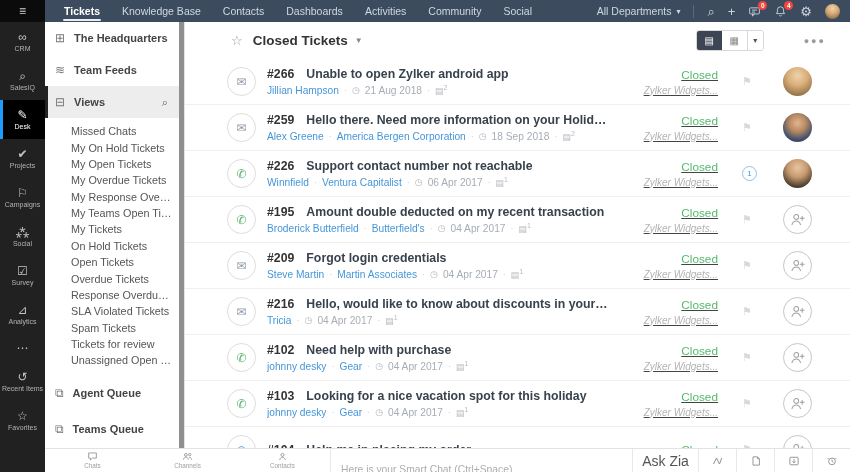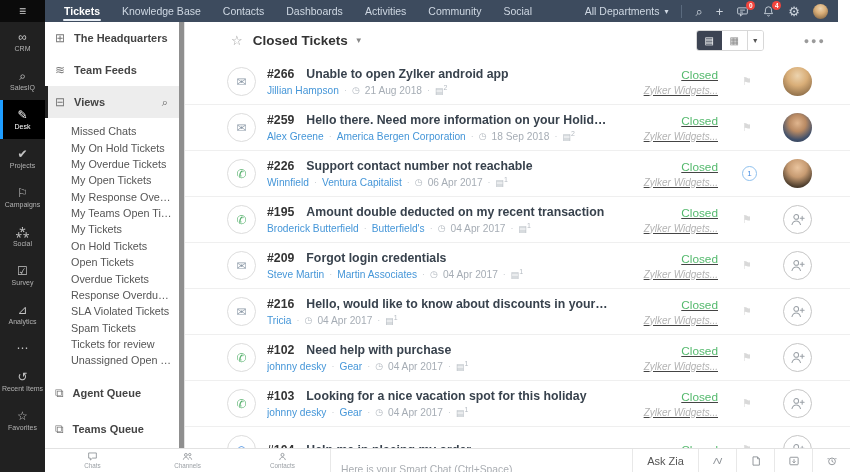--- a/index.html
+++ b/index.html
@@ -14,21 +14,21 @@
   .rail{position:absolute;left:0;top:0;bottom:0;width:45px;background:#212121;z-index:12;display:flex;flex-direction:column;}
   .burger{height:22px;background:#0b0b0b;color:#d5d5d5;display:flex;align-items:center;justify-content:center;font-size:12px;cursor:pointer;flex:none;}
   .rail-item{display:flex;flex-direction:column;align-items:center;justify-content:center;height:39px;gap:2px;cursor:pointer;border-left:3px solid transparent;padding-right:3px;flex:none;}
   .rail-item .ri{font-size:12px;color:#c3c3c3;line-height:1;}
   .rail-item .rl{font-size:7px;color:#b3b3b3;white-space:nowrap;}
   .rail-item.active{background:#000;border-left-color:var(--accent);}
   .rail-item.active .ri,.rail-item.active .rl{color:#fff;}
   .rail-item.more-item{height:28px;}
 
   
-  .topnav{position:absolute;left:45px;right:12px;top:0;height:22px;background:var(--topnav);display:flex;align-items:center;z-index:11;padding-left:8px;}
+  .topnav{position:absolute;left:45px;right:0;top:0;height:22px;background:var(--topnav);display:flex;align-items:center;z-index:11;padding-left:8px;}
   .nav-tabs{display:flex;height:22px;}
   .nav-tab{color:#cfd8e3;font-size:10.5px;padding:0 11px;display:flex;align-items:center;position:relative;cursor:pointer;white-space:nowrap;}
   .nav-tab.active{color:#fff;font-weight:bold;}
   .nav-tab.active::after{content:"";position:absolute;left:10px;right:10px;bottom:1px;height:2px;background:#e7edf4;border-radius:2px;}
   .nav-right{margin-left:auto;display:flex;align-items:center;gap:13px;padding-right:10px;color:#cfd8e3;}
   .dept{font-size:10.5px;display:flex;gap:5px;align-items:center;cursor:pointer;white-space:nowrap;}
   .dept .caret{font-size:8px;}
   .nav-divider{width:1px;height:13px;background:#5a6a7e;}
   .nav-icon{position:relative;display:flex;align-items:center;cursor:pointer;font-size:13px;line-height:1;color:#cdd5de;}
   .badge{position:absolute;top:-4px;right:-6px;background:var(--badge);color:#fff;border-radius:7px;font-size:6.5px;min-width:9px;height:9px;line-height:9px;text-align:center;padding:0 1px;font-weight:bold;}
@@ -85,21 +85,21 @@
   .ph3{background:radial-gradient(circle at 50% 30%,#eac49e 0%,#c79b72 38%,#50402f 75%,#332823 100%);}
 
   
   .bottombar{position:absolute;left:45px;right:0;bottom:0;height:24px;background:#fff;border-top:1px solid #e2e2e2;display:flex;align-items:stretch;z-index:13;}
   .bb-tab{width:95px;display:flex;flex-direction:column;align-items:center;justify-content:center;gap:1px;cursor:pointer;}
   .bb-tab svg{width:11px;height:9px;}
   .bb-tab .bl{font-size:6.3px;color:#9a9fa4;}
   .bb-input{flex:1;border-left:1px solid #e8e8e8;display:flex;align-items:center;padding:0 10px;}
   .bb-input input{border:0;outline:0;width:100%;font-size:10.3px;color:#555;font-family:inherit;background:transparent;margin-top:18px;}
   .bb-input input::placeholder{color:#a9adb2;}
-  .bb-zia{width:66px;border-left:1px solid #e8e8e8;display:flex;align-items:center;justify-content:center;font-size:11px;color:#555;cursor:pointer;}
+  .bb-zia{width:66px;border-left:1px solid #e8e8e8;display:flex;align-items:center;justify-content:center;font-size:14px;color:#555;cursor:pointer;}
   .bb-icon{width:38px;border-left:1px solid #e8e8e8;display:flex;align-items:center;justify-content:center;color:#8a8f94;cursor:pointer;}
   .bb-icon svg{width:12px;height:12px;}
 </style>
 </head>
 <body>
 
 <div class="rail">
   <div class="burger">
     <span>≡</span>
   </div>
@@ -198,22 +198,22 @@
     <span>Team Feeds</span>
   </div>
   <div class="side-head views">
     <span class="si">⊟</span>
     <span>Views</span>
     <span class="search">⌕</span>
   </div>
   <div class="views-list" id="views-list">
       <div class="view-item">Missed Chats</div>
       <div class="view-item">My On Hold Tickets</div>
+      <div class="view-item">My Open Tickets</div>
       <div class="view-item">My Overdue Tickets</div>
-      <div class="view-item">My Open Tickets</div>
       <div class="view-item">My Response Overdue Tic...</div>
       <div class="view-item">My Teams Open Tickets</div>
       <div class="view-item">My Tickets</div>
       <div class="view-item">On Hold Tickets</div>
       <div class="view-item">Open Tickets</div>
       <div class="view-item">Overdue Tickets</div>
       <div class="view-item">Response Overdue Tickets</div>
       <div class="view-item">SLA Violated Tickets</div>
       <div class="view-item">Spam Tickets</div>
       <div class="view-item">Tickets for review</div>

